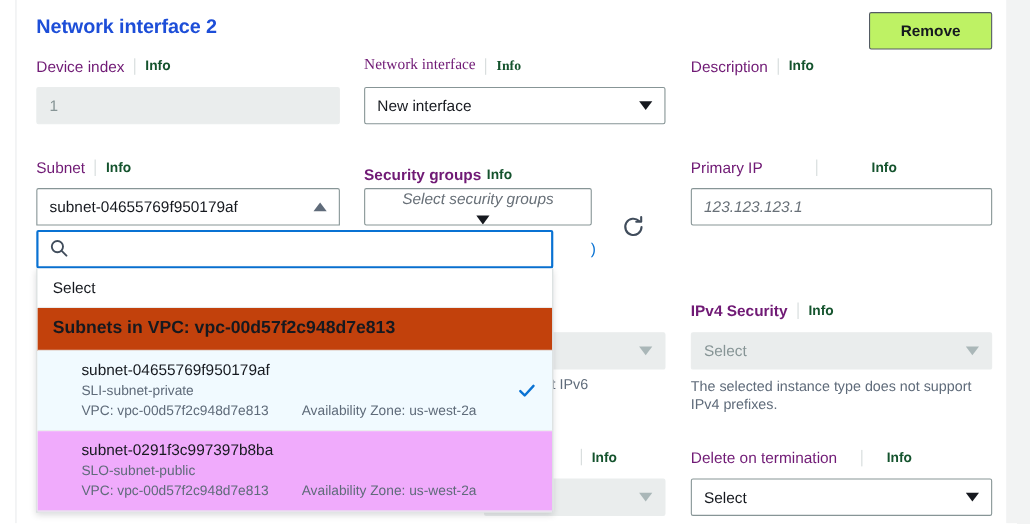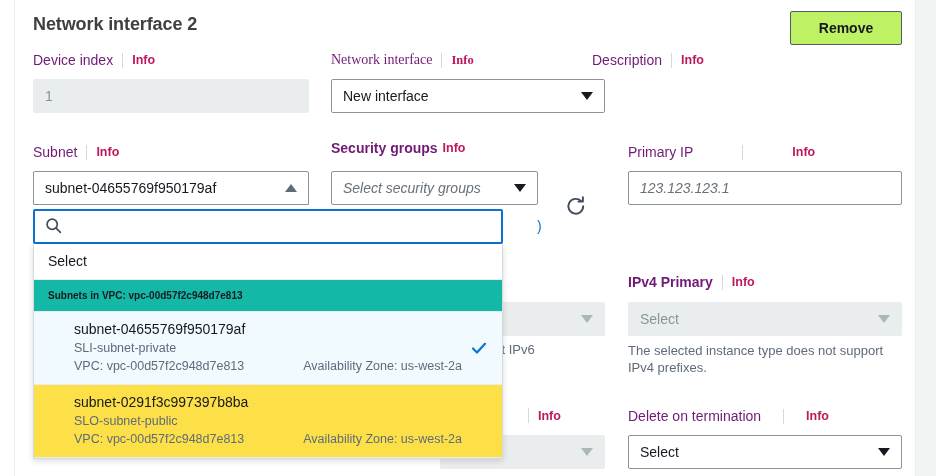--- a/index.html
+++ b/index.html
@@ -31,21 +31,21 @@
   }
   .right-rule {
     position: absolute; right: 20px; top: 0; width: 1px; height: 476px;
     background: #e9ebed;
   }
 
   .panel-title {
     position: absolute;
     left: 33px; top: 14px;
     font-size: 18px; font-weight: bold;
-    color: #404040;
+    color: #1d4ed8;
     letter-spacing: -0.1px;
   }
 
   .remove-btn {
     position: absolute;
     right: 34px; top: 11px;
     width: 112px; height: 34px;
     border: 1px solid #545b64;
     border-radius: 2px;
     background: #bef264;
@@ -66,21 +66,21 @@
   }
   .flabel .txt { color: #701a75; font-weight: normal; }
   .flabel .txt.b { font-weight: bold; }
   .flabel .sep {
     display: inline-block;
     width: 1px; height: 15px;
     background: #d5dbdb;
     margin: 0 9px;
   }
   .flabel .info {
-    color: #be185d; font-size: 12.5px; font-weight: bold;
+    color: #14532d; font-size: 12.5px; font-weight: bold;
     cursor: pointer; text-decoration: none;
   }
 
   
   .ctl {
     position: absolute;
     height: 34px;
     border: 1px solid #879596;
     border-radius: 2px;
     background: #ffffff;
@@ -167,36 +167,36 @@
   }
   .dd-opt {
     padding: 9px 14px 10px 14px;
     font-size: 14px;
     color: #16191f;
     cursor: pointer;
     border-bottom: 1px solid #e9ebed;
   }
   .dd-group {
     padding: 10px 14px 10px 14px;
-    font-size: 10px; font-weight: bold;
+    font-size: 16px; font-weight: bold;
     color: #16191f;
     border-bottom: 1px solid #e9ebed;
-    background: #14b8a6;
+    background: #c2410c;
   }
   .dd-item {
     position: relative;
     padding: 8px 40px 9px 40px;
     cursor: pointer;
     border-bottom: 1px solid #e9ebed;
-    background: #fde047;
+    background: #f0abfc;
   }
   .dd-item.sel { background: #f1faff; }
   .dd-item .t1 { font-size: 14px; color: #16191f; line-height: 19px; }
   .dd-item .t2 { font-size: 12.5px; color: #5f6b7a; line-height: 18px; }
-  .dd-item .t3 { font-size: 12.5px; color: #5f6b7a; line-height: 18px; display: flex; gap: 16px; justify-content: space-between; }
+  .dd-item .t3 { font-size: 12.5px; color: #5f6b7a; line-height: 18px; display: flex; gap: 30px; }
   .dd-check {
     position: absolute;
     right: 14px; top: 50%;
     transform: translateY(-50%);
     width: 18px; height: 18px;
   }
 </style>
 </head>
 <body>
 
@@ -222,42 +222,42 @@
   <div class="flabel" style="left:331px; top:52px;font-family:Liberation Serif, serif;">
     <span class="txt">Network interface</span>
     <span class="sep"></span>
     <span class="info">Info</span>
   </div>
   <div class="ctl" style="left:331px; top:79px; width:274px;align-items:center;">
     <span class="val">New interface</span>
     <span class="caret"></span>
   </div>
 
-  <div class="flabel" style="left:592px; top:52px;text-align:right;">
+  <div class="flabel" style="left:628px; top:52px;text-align:right;">
     <span class="txt">Description</span>
     <span class="sep"></span>
     <span class="info">Info</span>
   </div>
 
   <div class="flabel" style="left:33px; top:144px;">
     <span class="txt">Subnet</span>
     <span class="sep"></span>
     <span class="info">Info</span>
   </div>
   <div class="ctl" style="left:33px; top:171px; width:276px; border-bottom-left-radius:0; border-bottom-right-radius:0;">
     <span class="val">subnet-04655769f950179af</span>
     <span class="caret up"></span>
   </div>
 
-  <div class="flabel" style="left:331px; top:140px;">
+  <div class="flabel" style="left:331px; top:151px;">
     <span class="txt b">Security groups</span>
     <span style="display:inline-block;width:5px;"></span>
     <span class="info">Info</span>
   </div>
-  <div class="ctl" style="left:331px; top:171px; width:207px;">
+  <div class="ctl" style="left:331px; top:171px; width:207px;flex-direction:column;">
     <span class="val ph">Select security groups</span>
     <span class="caret"></span>
   </div>
 
   <div class="refresh">
     <svg width="24" height="24" viewBox="0 0 24 24" fill="none" stroke="#414d5c" stroke-width="1.9" stroke-linecap="round" stroke-linejoin="round">
       <path d="M19.2 12.3a7.4 7.4 0 1 1-2.2-5.3"></path>
       <polyline points="18.9,3.2 18.9,7.6 14.4,7.6" fill="none"></polyline>
     </svg>
   </div>
@@ -273,21 +273,21 @@
     <span class="val ph">123.123.123.1</span>
   </div>
 
   <div class="ctl disabled" style="left:440px; top:302px; width:165px;">
     <span class="val"></span>
     <span class="caret grey"></span>
   </div>
   <div class="helptext" style="left:440px; top:341px; width:170px;">not support IPv6</div>
 
   <div class="flabel" style="left:628px; top:274px;">
-    <span class="txt b">IPv4 Primary</span>
+    <span class="txt b">IPv4 Security</span>
     <span class="sep"></span>
     <span class="info">Info</span>
   </div>
   <div class="ctl disabled" style="left:628px; top:302px; width:274px;">
     <span class="val phn">Select</span>
     <span class="caret grey"></span>
   </div>
   <div class="helptext" style="left:628px; top:342px; width:268px;">The selected instance type does not support IPv4 prefixes.</div>
 
   <div class="flabel" style="left:519px; top:408px;">

